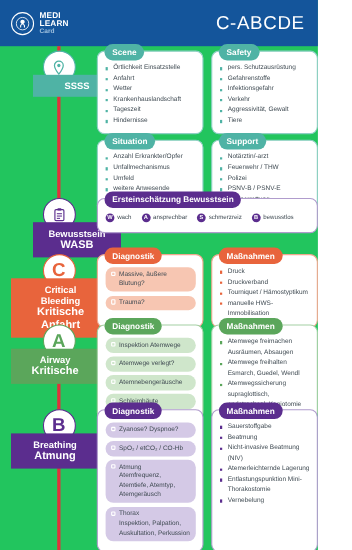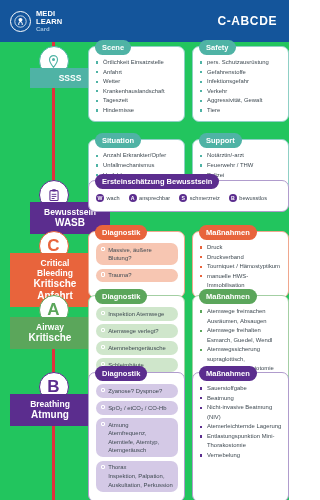--- a/index.html
+++ b/index.html
@@ -29,21 +29,21 @@
   .brand-words { line-height: 1.0; }
   .brand-words .l1, .brand-words .l2 {
     display: block; color: #ffffff; font-weight: bold;
     font-size: 7.5px; letter-spacing: .1px;
   }
   .brand-words .l3 {
     display: block; color: #9fc0de; font-size: 6px; font-weight: bold;
     margin-top: .5px;
   }
   .header-title {
-    color: #ffffff; font-weight: bold; font-size: 12px; letter-spacing: .6px;
+    color: #ffffff; font-weight: normal; font-size: 17px; letter-spacing: .6px;
   }
 
   
   .spine {
     position: absolute; left: 52px; top: 42px; width: 3px; height: 458px;
     background: #e0323c;
   }
 
   
   .section { position: absolute; left: 0; width: 289px; }
@@ -128,21 +128,21 @@
   .wasb-item { display: flex; align-items: center; gap: 2.5px; }
   .wasb-letter {
     width: 8px; height: 8px; border-radius: 50%;
     background: #5b2d8e; color: #fff; font-size: 5.2px; font-weight: bold;
     display: flex; align-items: center; justify-content: center;
   }
   .wasb-text { font-size: 5.6px; color: #3f4a52; }
 
   .two-col { display: flex; gap: 7px; }
   .two-col > .panel { flex: 1 1 0; min-width: 0; }
-  .stack { display: flex; flex-direction: column; gap: 17px; }
+  .stack { display: flex; flex-direction: column; gap: 5px; }
 </style>
 </head>
 <body>
 
 <div id="card">
 
   <div class="header">
     <div class="brand">
       <span class="brand-mark">
         <svg width="13" height="13" viewBox="0 0 24 24" aria-hidden="true">

